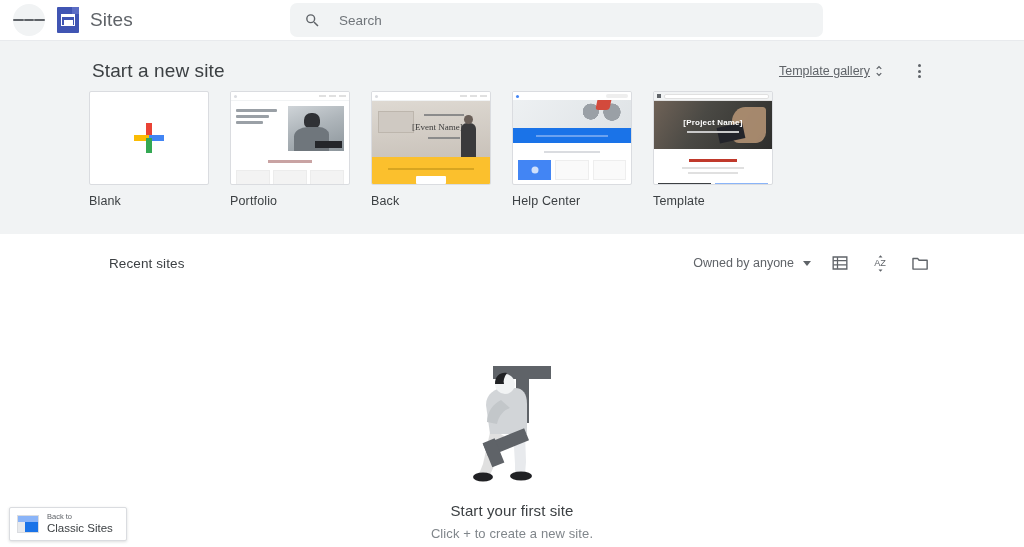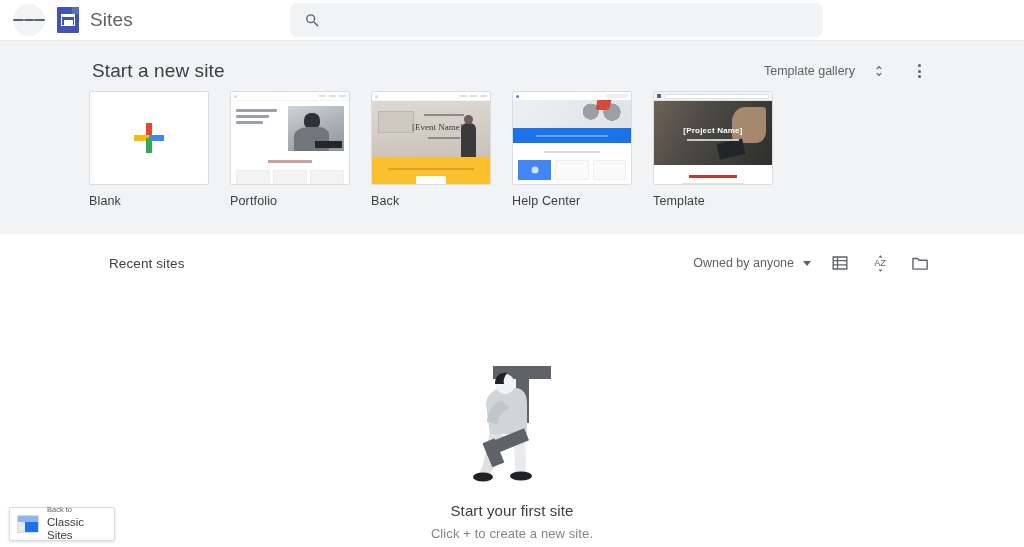--- a/index.html
+++ b/index.html
@@ -135,21 +135,21 @@
   }
   .gallery-toggle {
     display: flex;
     align-items: center;
     color: #5f6368;
     font-size: 12.5px;
     cursor: pointer;
     padding: 4px 6px;
     border-radius: 4px;
   }
-  .gallery-toggle .label { margin-right: 17px; }
+  .gallery-toggle .label { margin-right: 2px; text-decoration: underline; }
   .updown { width: 14px; height: 16px; }
   .kebab {
     width: 26px; height: 26px;
     display: flex; flex-direction: column;
     align-items: center; justify-content: center;
     margin-left: 14px;
     cursor: pointer;
     border-radius: 50%;
   }
   .kebab i {
@@ -238,21 +238,21 @@
   .hc-cards .c { flex: 1; }
   .hc-cards .c .box { height: 20px; background: #fafafa; border: 1px solid #eee; }
   .hc-cards .c.first .box { background: #4285f4; border-color: #4285f4; position: relative; }
   .hc-cards .c.first .box::after { content:''; position:absolute; left: 50%; top: 50%; transform: translate(-50%,-50%); width: 7px; height: 7px; border-radius: 50%; background: #cfe0fb; }
   .hc-cards .c .cl { height: 2px; width: 60%; background: #e8eaed; margin: 4px auto 0; }
 
   
   .pj-chrome { height: 9px; background: #f1f3f4; display: flex; align-items: center; padding: 0 3px; gap: 3px; border-bottom: 1px solid #e0e0e0; }
   .pj-chrome .sq { width: 4px; height: 4px; background: #5f6368; }
   .pj-chrome .bar { flex: 1; height: 5px; background: #fff; border: 1px solid #e0e0e0; border-radius: 2px; }
-  .pj-hero { height: 64px; background: linear-gradient(120deg,#6f6257 0%,#4a4944 40%,#2e2e2c 100%); position: relative; display: flex; flex-direction: column; align-items: center; justify-content: center; gap: 4px; }
+  .pj-hero { height: 48px; background: linear-gradient(120deg,#6f6257 0%,#4a4944 40%,#2e2e2c 100%); position: relative; display: flex; flex-direction: column; align-items: center; justify-content: center; gap: 4px; }
   .pj-hero .hand { position: absolute; right: 6px; top: 6px; width: 34px; height: 36px; background: #b89777; border-radius: 40% 10% 30% 20%; opacity: .85; }
   .pj-hero .tablet { position: absolute; right: 28px; bottom: 8px; width: 26px; height: 16px; background: #23242a; transform: rotate(-12deg); }
   .pj-hero .t { position: relative; font-size: 8px; color: #fff; font-weight: bold; letter-spacing: .2px; }
   .pj-hero .l { position: relative; width: 52px; height: 2px; background: #c9c9c9; }
   .pj-body { padding-top: 10px; text-align: center; }
   .pj-body .h { width: 48px; height: 2.5px; background: #c0392b; margin: 0 auto 5px; }
   .pj-body .l { width: 62px; height: 2px; background: #e0e0e0; margin: 0 auto 3px; }
   .pj-foot { display: flex; gap: 4px; padding: 6px 4px 0; }
   .pj-foot .a { flex: 1; height: 5px; background: #3c4043; }
   .pj-foot .b { flex: 1; height: 5px; background: #8ab4f8; }
@@ -330,21 +330,21 @@
     margin-top: 7px;
     font-size: 13px;
     color: #80868b;
     letter-spacing: .1px;
   }
 
   
   .classic-chip {
     position: absolute;
     left: 9px; bottom: 6px;
-    width: 106px; height: 34px;
+    width: 118px; height: 34px;
     background: #fff;
     border: 1px solid #dadce0;
     border-radius: 2px;
     box-shadow: 0 1px 3px rgba(60,64,67,.18);
     display: flex;
     align-items: center;
     padding: 0 7px;
     cursor: pointer;
   }
   .classic-icon {
@@ -378,20 +378,21 @@
     <div class="glyph-bar"></div>
     <div class="glyph-inner"></div>
   </div>
 
   <div class="app-title">Sites</div>
 
   <div class="searchbar">
     <svg class="search-icon" viewBox="0 0 24 24">
       <path fill="#5f6368" d="M15.5 14h-.79l-.28-.27A6.47 6.47 0 0 0 16 9.5 6.5 6.5 0 1 0 9.5 16c1.61 0 3.09-.59 4.23-1.57l.27.28v.79l5 4.99L20.49 19l-4.99-5zm-6 0A4.5 4.5 0 1 1 14 9.5 4.49 4.49 0 0 1 9.5 14z"></path>
     </svg>
+    <input class="search-input" type="text" placeholder="Search" style="">
   </div>
 </div>
 
 <div class="templates-section">
   <div class="templates-inner">
     <div class="templates-header">
       <div class="templates-title">Start a new site</div>
       <div class="templates-actions">
         <div class="gallery-toggle">
           <span class="label">Template gallery</span>

